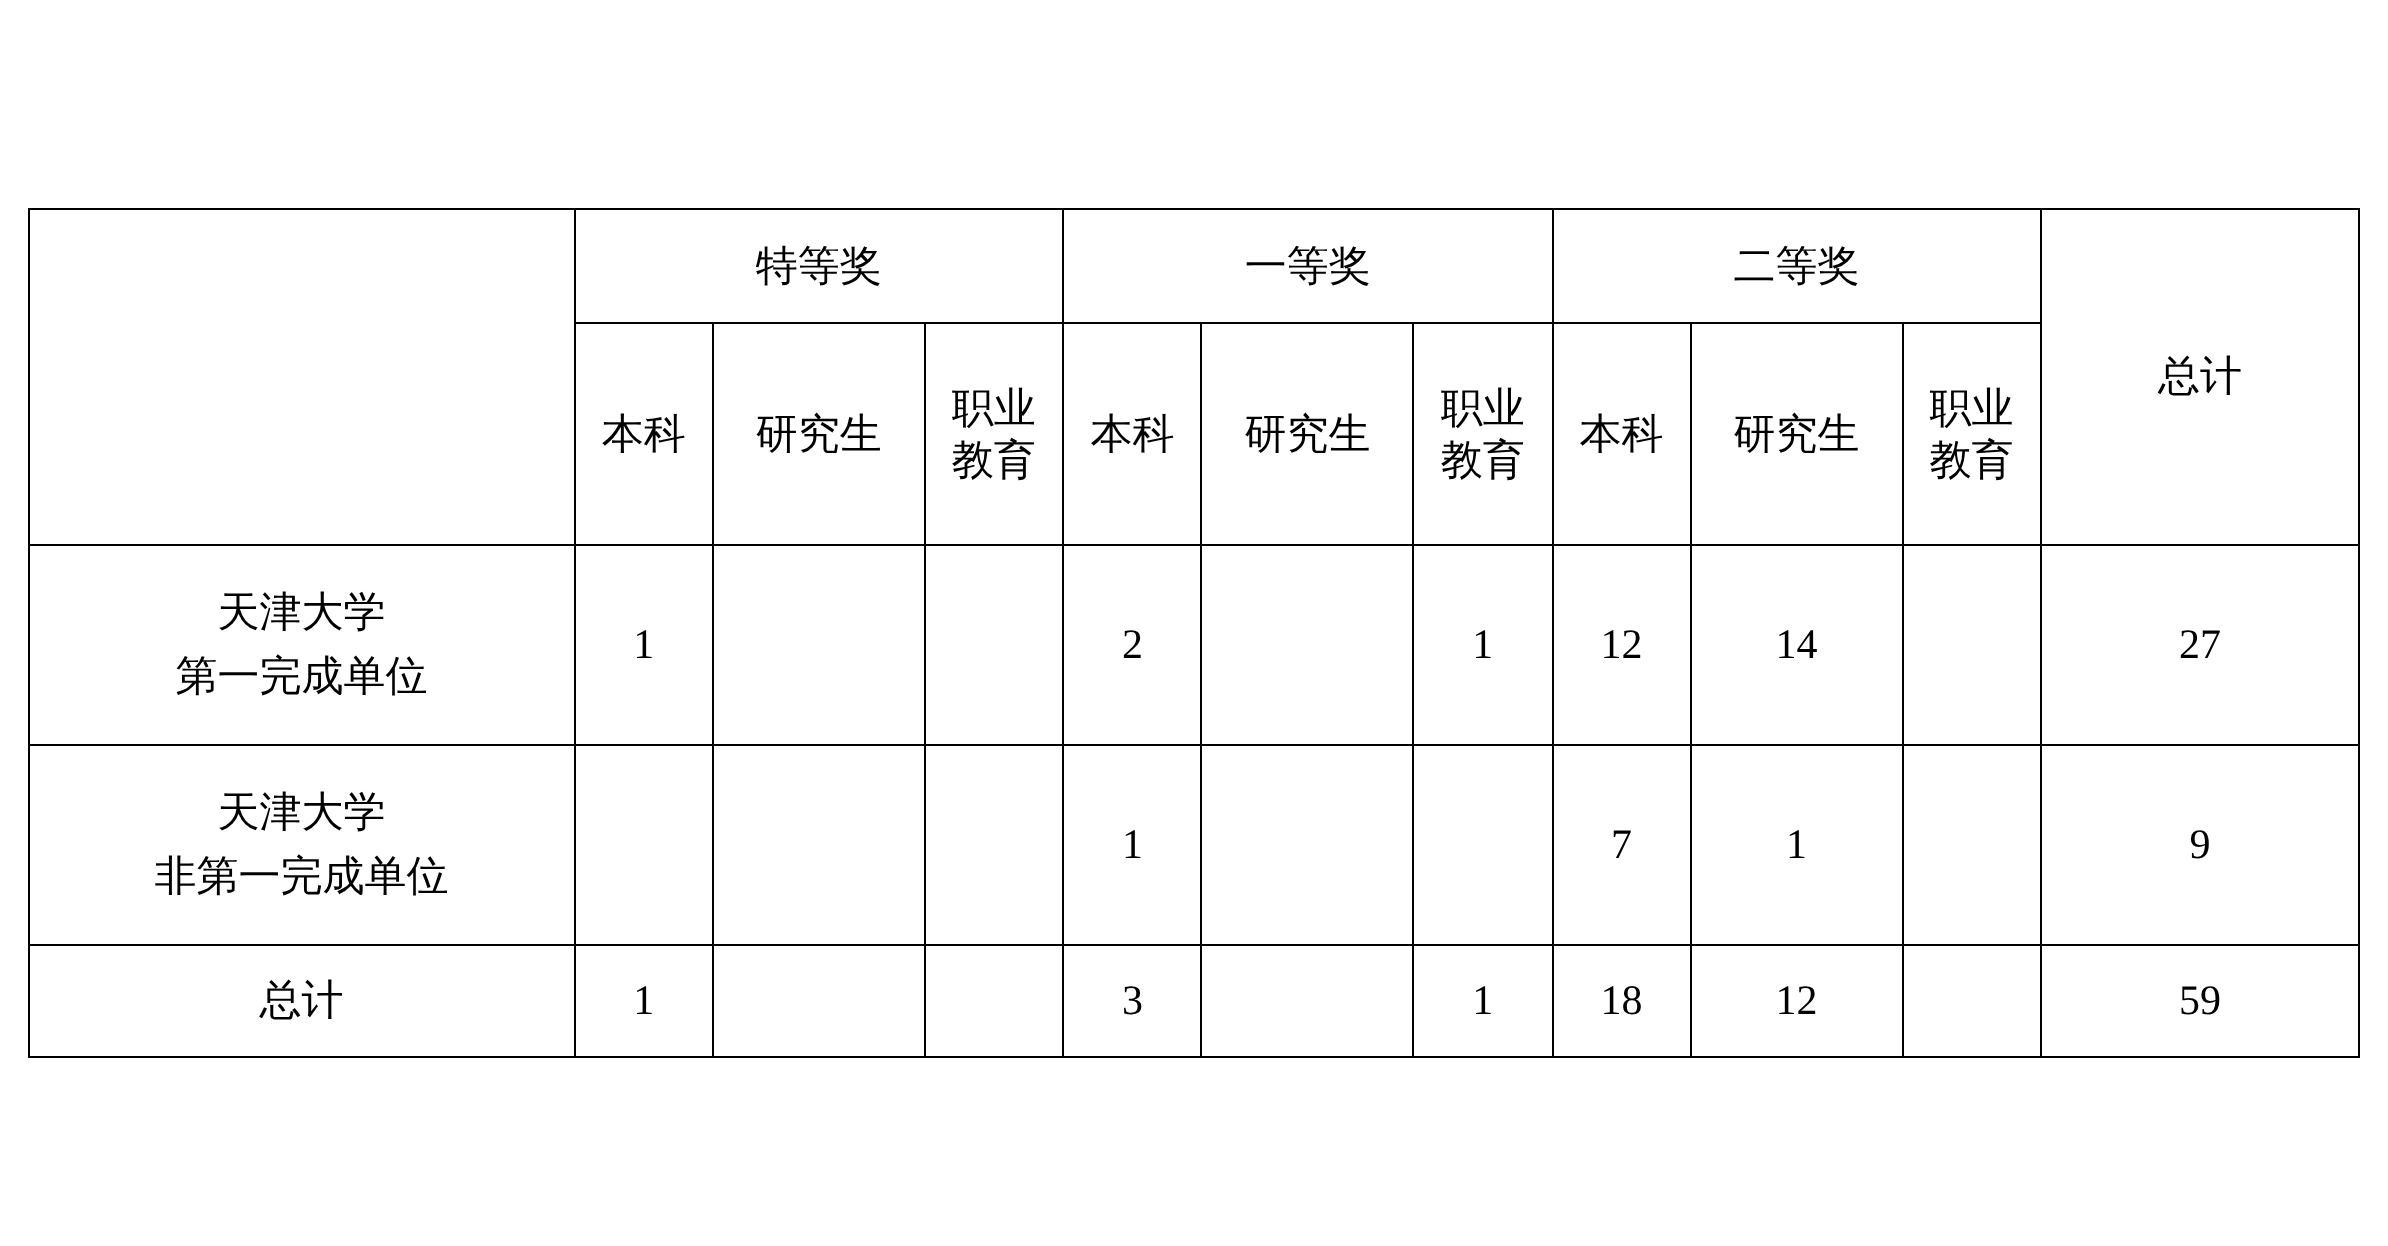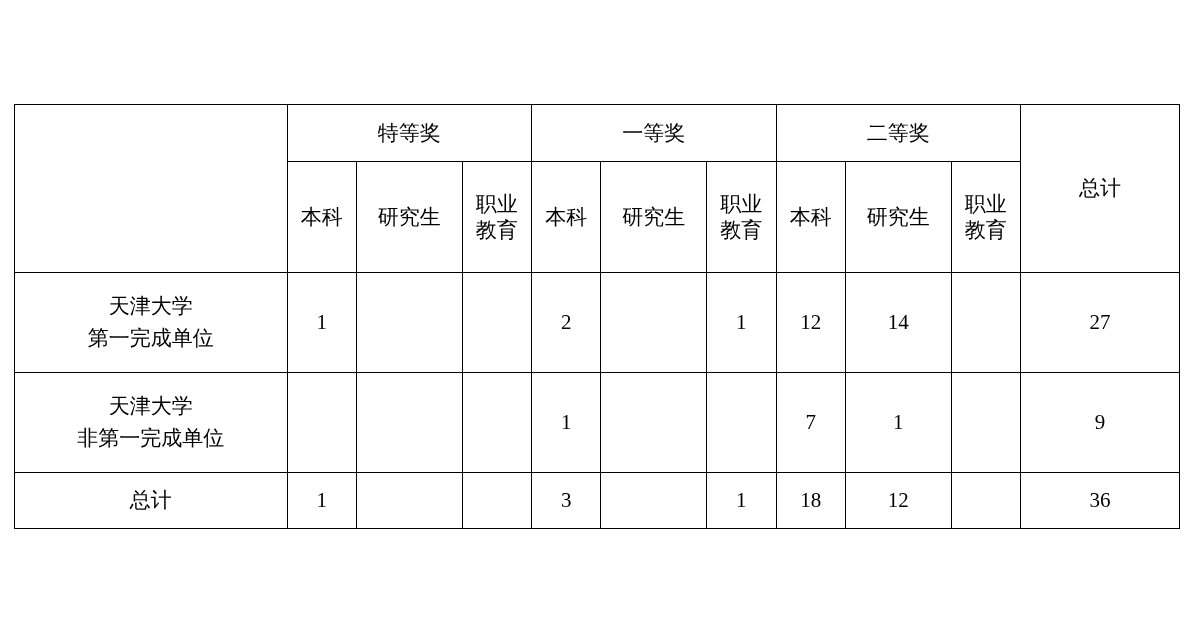--- a/index.html
+++ b/index.html
@@ -169,18 +169,18 @@
           </td>
           <td class="num">1</td>
           <td class="num"></td>
           <td class="num"></td>
           <td class="num">3</td>
           <td class="num"></td>
           <td class="num">1</td>
           <td class="num">18</td>
           <td class="num">12</td>
           <td class="num"></td>
-          <td class="num">36</td>
+          <td class="num">59</td>
         </tr>
       </tbody>
     </table>
   </div>
 </div>
 
 </body></html>

